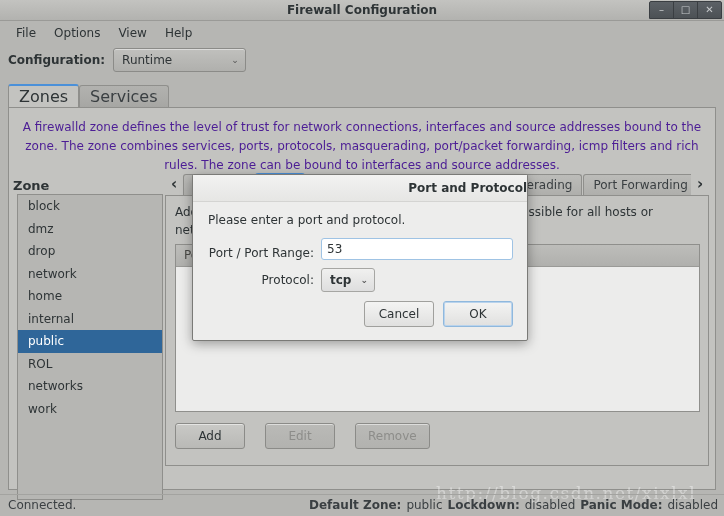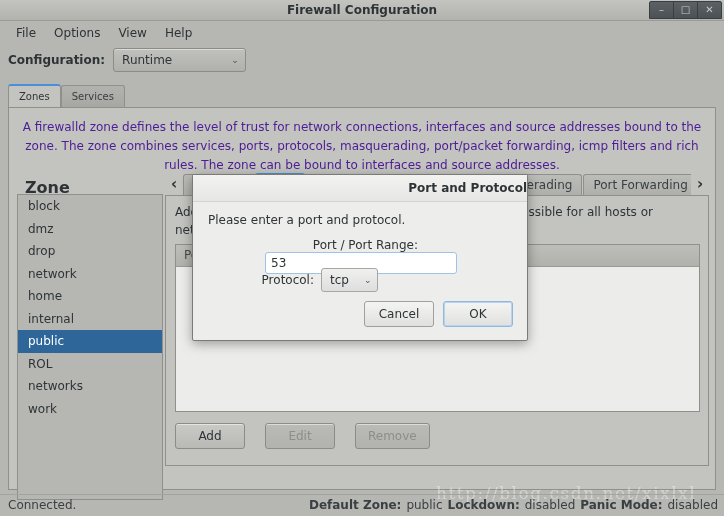--- a/index.html
+++ b/index.html
@@ -67,21 +67,21 @@
   }
   .combo .cv { margin-right: 14px; }
   .chev { font-size: 9px; color: #555; }
 
   
   .nb-tabs {
     position: absolute; left: 8px; top: 84px; display: flex; align-items: flex-end;
   }
   .nb-tab {
     height: 23px; line-height: 22px; padding: 0 10px;
-    font-size: 10px; border: 1px solid #8f8f8c; border-bottom: none;
+    font-size: 16px; border: 1px solid #8f8f8c; border-bottom: none;
     border-radius: 3px 3px 0 0;
     background: linear-gradient(to bottom,#b2b2af 0%,#a6a6a3 100%);
     color: #3a3f42; box-sizing: border-box;
   }
   .nb-tab.active {
     background: #c3c3c0;
     border-top: 2px solid #4a90d9;
     color: #2e3436;
     height: 24px; line-height: 21px;
   }
@@ -92,22 +92,22 @@
   }
 
   
   .desc {
     position: absolute; left: 10px; top: 10px; width: 686px;
     font-size: 12px; line-height: 19px; color: #4c1d95; text-align: center;
   }
 
   
   .zone-head {
-    position: absolute; left: 16px; top: 70px;
-    font-weight: bold; font-size: 16px; text-align: right;
+    position: absolute; left: 4px; top: 70px;
+    font-weight: bold; font-size: 13px; text-align: right;
   }
   .zone-list {
     position: absolute; left: 8px; top: 86px; width: 146px; height: 306px;
     background: #b6b6b3; border: 1px solid #8f8f8c;
     box-sizing: border-box; overflow: hidden;
   }
   .zone-item {
     height: 22.5px; line-height: 22.5px; padding-left: 10px;
     font-size: 12px; color: #2e3436; box-sizing: border-box;
   }
@@ -204,34 +204,34 @@
     box-sizing: border-box;
   }
   .dlg-title {
     height: 27px; line-height: 27px; text-align: right;
     font-size: 12px; font-weight: bold; color: #2e3436;
     background: linear-gradient(to bottom,#f2f2f1 0%,#e6e6e4 100%);
     border-bottom: 1px solid #d4d4d2;
     box-sizing: border-box;
   }
   .dlg-msg { position: absolute; left: 15px; top: 38px; font-size: 12px; color: #2e3436; }
-  .dlg-row1 { position: absolute; left: 0; top: 63px; width: 336px; display: flex; align-items: center; flex-direction: column; }
+  .dlg-row1 { position: absolute; left: 0; top: 63px; width: 336px; display: flex; align-items: flex-end; }
   .dlg-row2 { position: absolute; left: 0; top: 93px; width: 336px; display: flex; align-items: center; }
   .dlg-lbl { width: 128px; text-align: right; font-size: 12px; padding-right: 7px; box-sizing: border-box; }
   .dlg-input {
     width: 192px; height: 22px; line-height: 20px; padding: 0 5px;
     background: #ffffff; border: 1px solid #9fc3e4; border-radius: 3px;
     font-size: 12px; color: #2e3436; box-sizing: border-box;
   }
   .dlg-combo {
-    display: inline-flex; align-items: center; gap: 15px;
+    display: inline-flex; align-items: center; gap: 9px;
     height: 24px; padding: 0 6px 0 8px;
     background: linear-gradient(to bottom,#f0f0ef 0%,#dedede 100%);
     border: 1px solid #a6a6a3; border-radius: 3px;
-    font-size: 12px; box-sizing: border-box;
+    font-size: 12px; box-sizing: border-box; font-weight: bold;
   }
   .dlg-btns { position: absolute; right: 14px; bottom: 13px; display: flex; gap: 9px; }
   .dlg-btn {
     width: 70px; height: 26px; line-height: 24px; text-align: center;
     font-size: 12px; border: 1px solid #a0a09d; border-radius: 3px;
     background: linear-gradient(to bottom,#f4f4f3 0%,#e0e0df 100%);
     color: #2e3436; box-sizing: border-box; margin-top: 47px;
   }
   .dlg-btn.default { border-color: #8fb8dd; box-shadow: 0 0 0 1px #b9d3ec inset; }
 </style>

